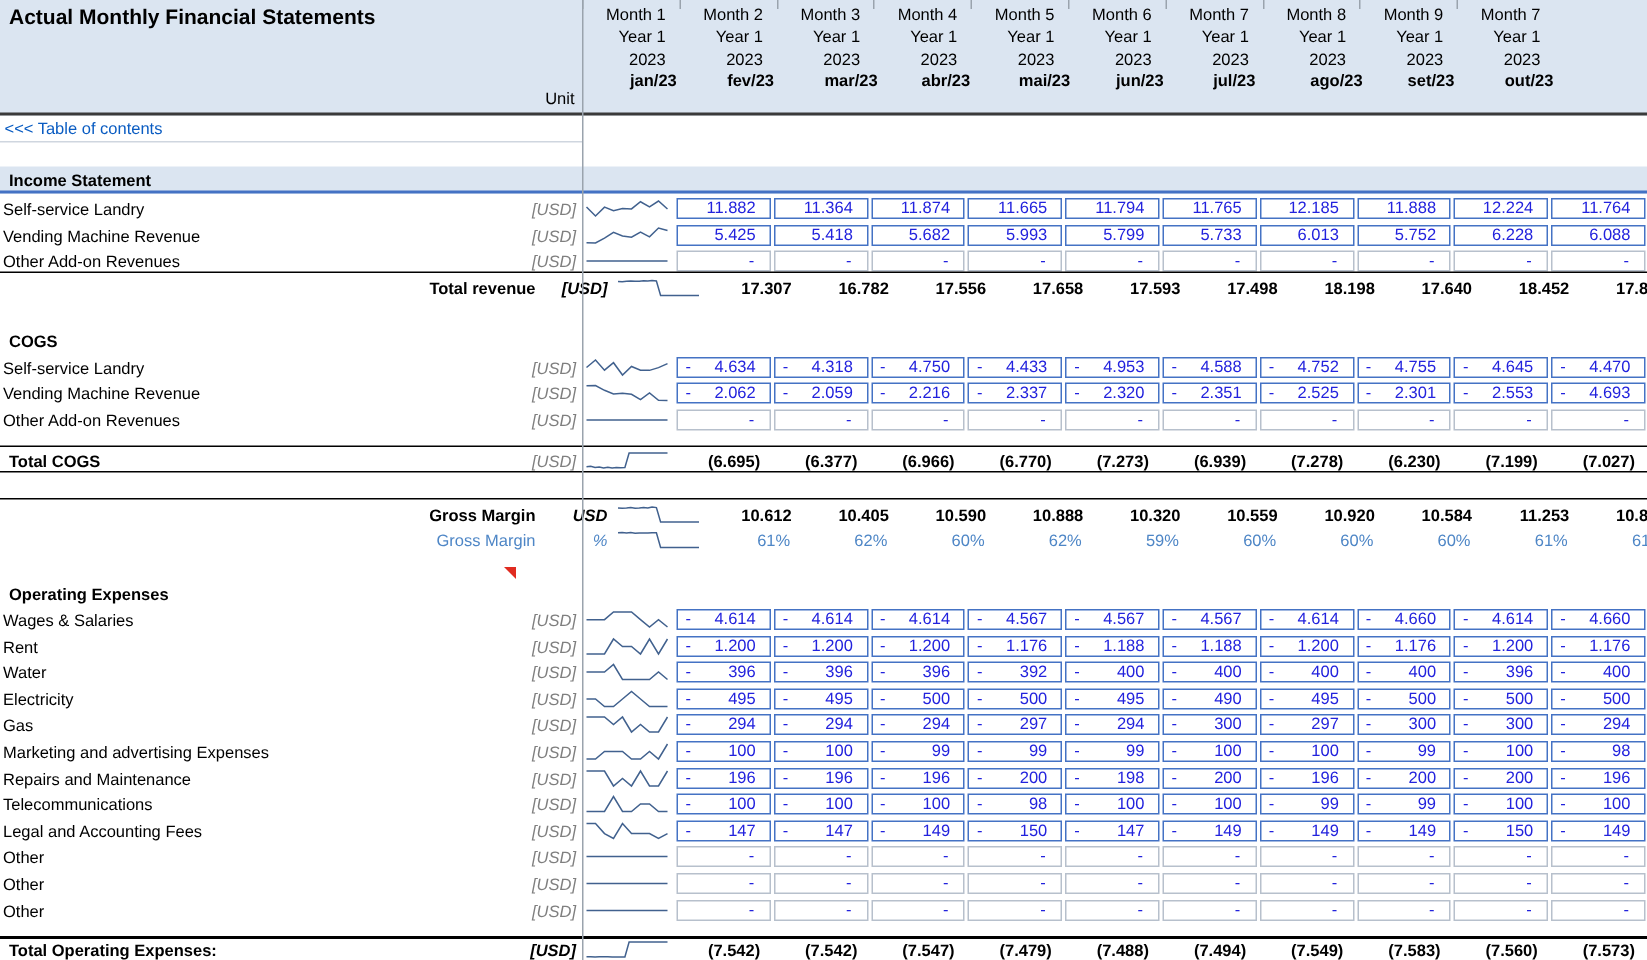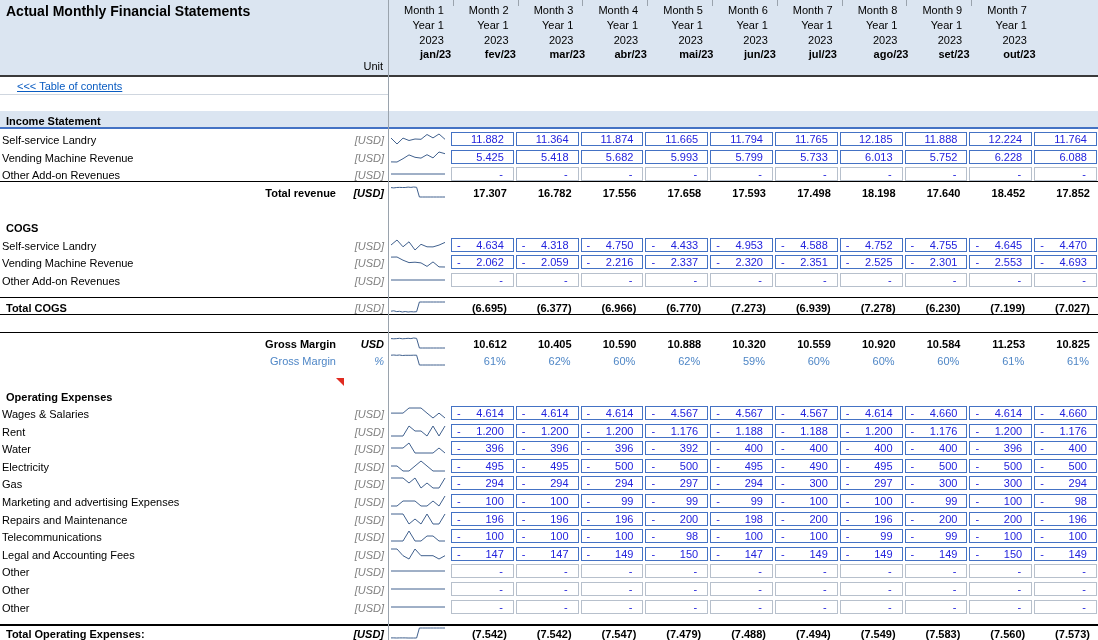--- a/index.html
+++ b/index.html
@@ -24,34 +24,34 @@
   .th-m { width:64.8px; flex:none; text-align:right; padding:3px 9px 0 0;
           line-height:14.8px; position:relative; }
   .th-m::before { content:""; position:absolute; left:0; top:0; width:1px; height:6px;
                   background:var(--grid-gray); }
   .th-m .date { font-weight:bold;padding-left:32px; }
 
   
   .toc-row { height:18px; position:relative; display:flex; align-items:center; }
   .toc-row::after { content:""; position:absolute; left:0; bottom:0; width:388px;
                     border-bottom:1px solid #cfd6df; }
-  .toc-link { margin-left:17px; color:var(--link); text-decoration:underline; cursor:pointer; }
+  .toc-link { margin-left:3px; color:var(--link); cursor:pointer; }
   .gap { height:16px; }
 
   
   :root { --rh:17.6px; }
   .row { display:flex; height:var(--rh); align-items:flex-end; position:relative; }
   .row.band { background:var(--band-bg); border-bottom:2px solid var(--border-blue); }
   .bt-thin  { border-top:1px solid var(--line-dark); }
   .bt-thick { border-top:2px solid var(--line-dark); }
   .bb-thin  { border-bottom:1px solid var(--line-dark);margin-top:10px; }
 
   .lbl  { width:340px; flex:none; display:flex; align-items:center; padding-left:6px; }
   .lbl.indent { padding-left:2px; }
-  .lbl.right { justify-content:flex-end; padding-right:4px; }
+  .lbl.right { justify-content:flex-end; padding-right:4px;margin-left:21px; }
   .lbl.bold { font-weight:bold; }
   .lbl.blue { color:var(--percent-text); }
 
   .unit { width:48px; flex:none; display:flex; align-items:center; justify-content:flex-end;
           padding-right:4px; color:var(--unit-gray);font-style:italic; }
   .unit.bold { color:#000; font-weight:bold; }
   .unit.blue { color:var(--percent-text); }
 
   .spk { width:62px; flex:none; display:flex; align-items:center; padding-left:2px; }
 

